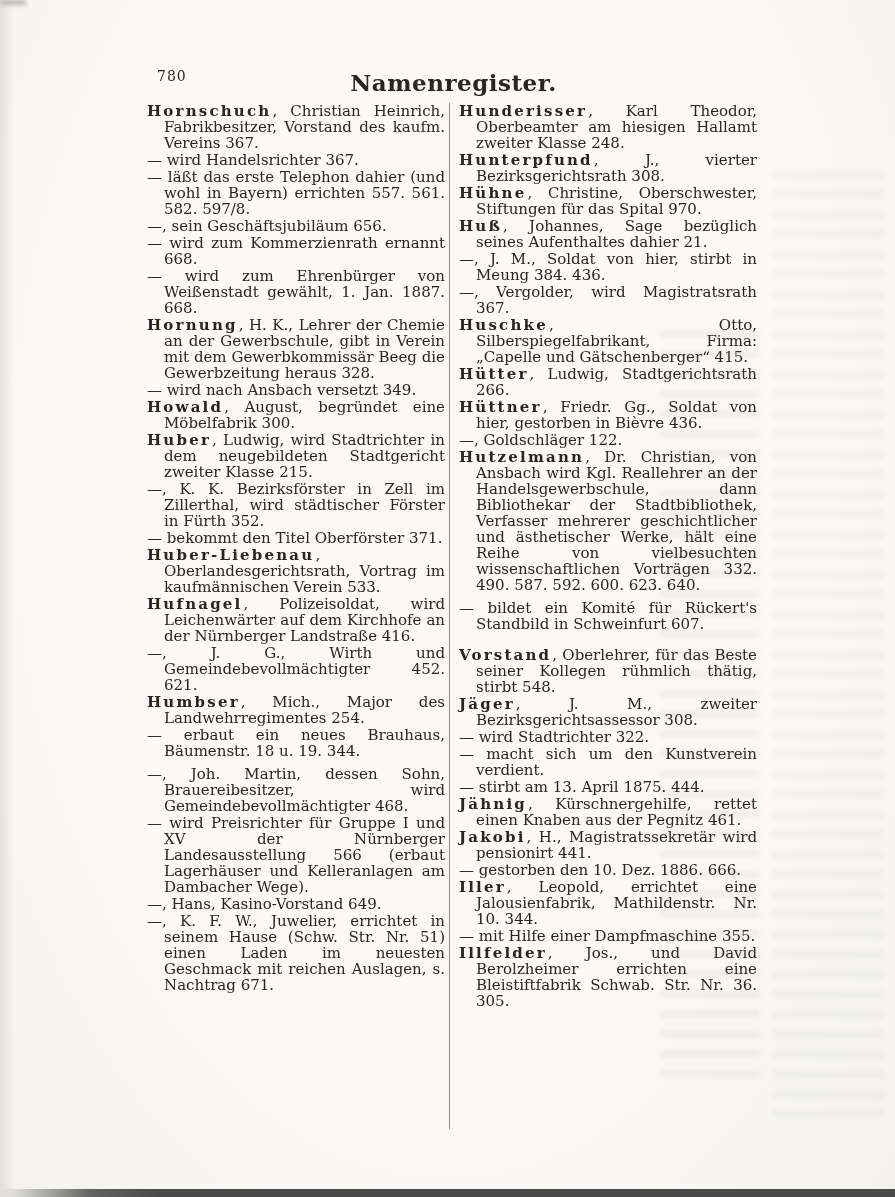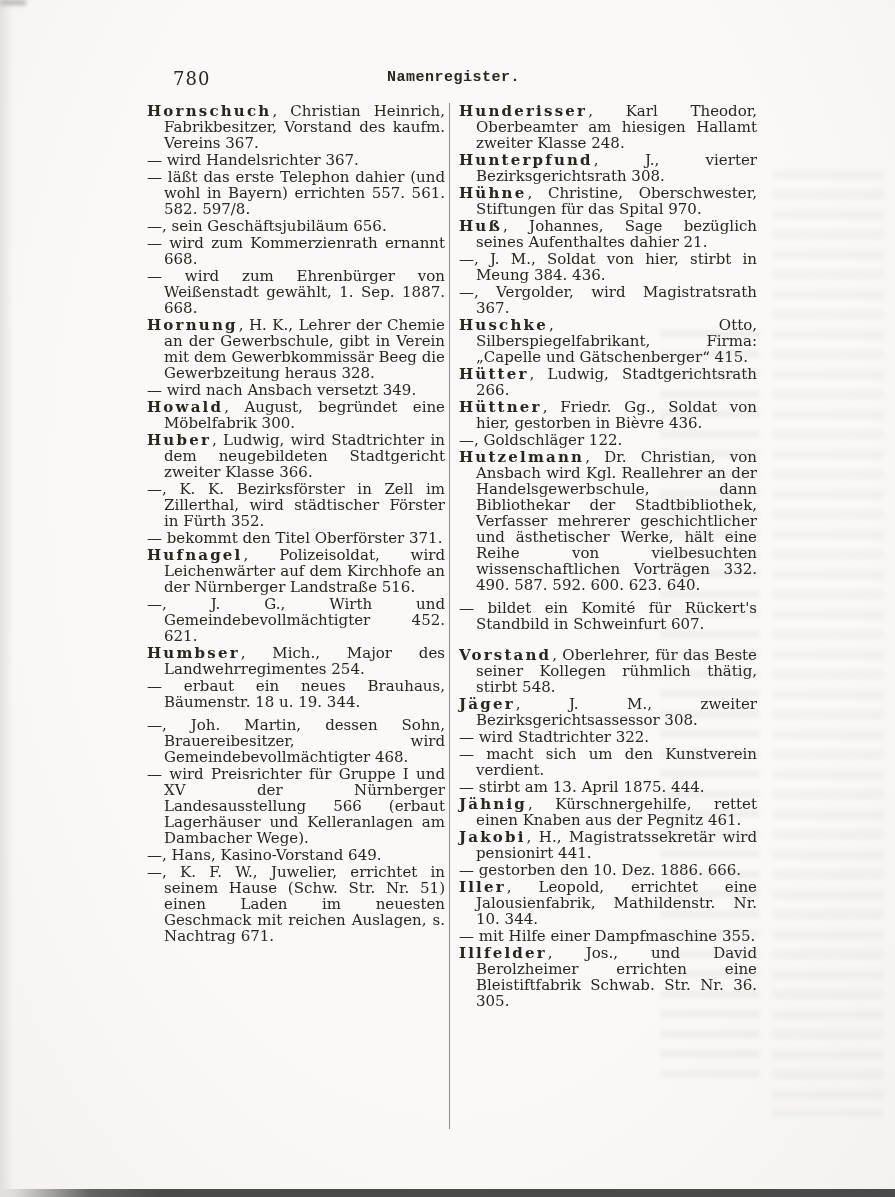--- a/index.html
+++ b/index.html
@@ -11,26 +11,26 @@
   }
   .page{
     position:absolute;inset:0;
     background:
       radial-gradient(ellipse at 50% 40%, #faf9f7 60%, #f3f2ef 100%);
   }
   .page-header{
     position:absolute;top:68px;left:147px;right:135px;height:30px;
   }
   .page-number{
-    position:absolute;left:26px;top:0;
-    font-size:18px;letter-spacing:1px;
+    position:absolute;left:10px;top:0;
+    font-size:14px;letter-spacing:1px;
   }
   .page-title{
     position:absolute;left:0;right:0;top:1px;text-align:center;
-    font-size:15px;font-weight:bold;letter-spacing:.5px;font-family:Liberation Mono, monospace;
+    font-size:23px;font-weight:bold;letter-spacing:.5px;
   }
   .columns{
     position:absolute;top:103px;left:147px;width:616px;bottom:40px;
     display:flex;
   }
   .col{
     width:298px;
     font-size:15px;line-height:16px;
     text-align:justify;
     hyphens:auto;
@@ -96,28 +96,29 @@
     <span class="page-title">Namenregister.</span>
   </div>
 
   <div class="columns">
     <div class="col col-left" id="col-left">
         <div class="entry"><span class="head">Hornschuch</span><span>, Christian Heinrich, Fabrikbesitzer, Vorstand des kaufm. Vereins 367.</span></div>
         <div class="entry"><span>— wird Handelsrichter 367.</span></div>
         <div class="entry"><span>— läßt das erste Telephon dahier (und wohl in Bayern) errichten 557. 561. 582. 597/8.</span></div>
         <div class="entry"><span>—, sein Geschäftsjubiläum 656.</span></div>
         <div class="entry"><span>— wird zum Kommerzienrath ernannt 668.</span></div>
-        <div class="entry"><span>— wird zum Ehrenbürger von Weißenstadt gewählt, 1. Sep. 1887. 668.</span></div>
+        <div class="entry"><span>— wird zum Ehrenbürger von Weißenstadt gewählt, 1. Jan. 1887. 668.</span></div>
         <div class="entry"><span class="head">Hornung</span><span>, H. K., Lehrer der Chemie an der Gewerbschule, gibt in Verein mit dem Gewerbkommissär Beeg die Gewerbzeitung heraus 328.</span></div>
         <div class="entry"><span>— wird nach Ansbach versetzt 349.</span></div>
         <div class="entry"><span class="head">Howald</span><span>, August, begründet eine Möbelfabrik 300.</span></div>
-        <div class="entry"><span class="head">Huber</span><span>, Ludwig, wird Stadtrichter in dem neugebildeten Stadtgericht zweiter Klasse 366.</span></div>
+        <div class="entry"><span class="head">Huber</span><span>, Ludwig, wird Stadtrichter in dem neugebildeten Stadtgericht zweiter Klasse 215.</span></div>
         <div class="entry"><span>—, K. K. Bezirksförster in Zell im Zillerthal, wird städtischer Förster in Fürth 352.</span></div>
         <div class="entry"><span>— bekommt den Titel Oberförster 371.</span></div>
-        <div class="entry"><span class="head">Hufnagel</span><span>, Polizeisoldat, wird Leichenwärter auf dem Kirchhofe an der Nürnberger Landstraße 516.</span></div>
+        <div class="entry"><span class="head">Huber-Liebenau</span><span>, Oberlandesgerichtsrath, Vortrag im kaufmännischen Verein 533.</span></div>
+        <div class="entry"><span class="head">Hufnagel</span><span>, Polizeisoldat, wird Leichenwärter auf dem Kirchhofe an der Nürnberger Landstraße 416.</span></div>
         <div class="entry"><span>—, J. G., Wirth und Gemeindebevollmächtigter 452. 621.</span></div>
         <div class="entry"><span class="head">Humbser</span><span>, Mich., Major des Landwehrregimentes 254.</span></div>
         <div class="entry"><span>— erbaut ein neues Brauhaus, Bäumenstr. 18 u. 19. 344.</span></div>
         <div class="entry gap-s"><span>—, Joh. Martin, dessen Sohn, Brauereibesitzer, wird Gemeindebevollmächtigter 468.</span></div>
         <div class="entry"><span>— wird Preisrichter für Gruppe I und XV der Nürnberger Landesausstellung 566 (erbaut Lagerhäuser und Kelleranlagen am Dambacher Wege).</span></div>
         <div class="entry"><span>—, Hans, Kasino-Vorstand 649.</span></div>
         <div class="entry"><span>—, K. F. W., Juwelier, errichtet in seinem Hause (Schw. Str. Nr. 51) einen Laden im neuesten Geschmack mit reichen Auslagen, s. Nachtrag 671.</span></div>
       </div>
     <div class="divider"></div>
     <div class="col col-right" id="col-right">

